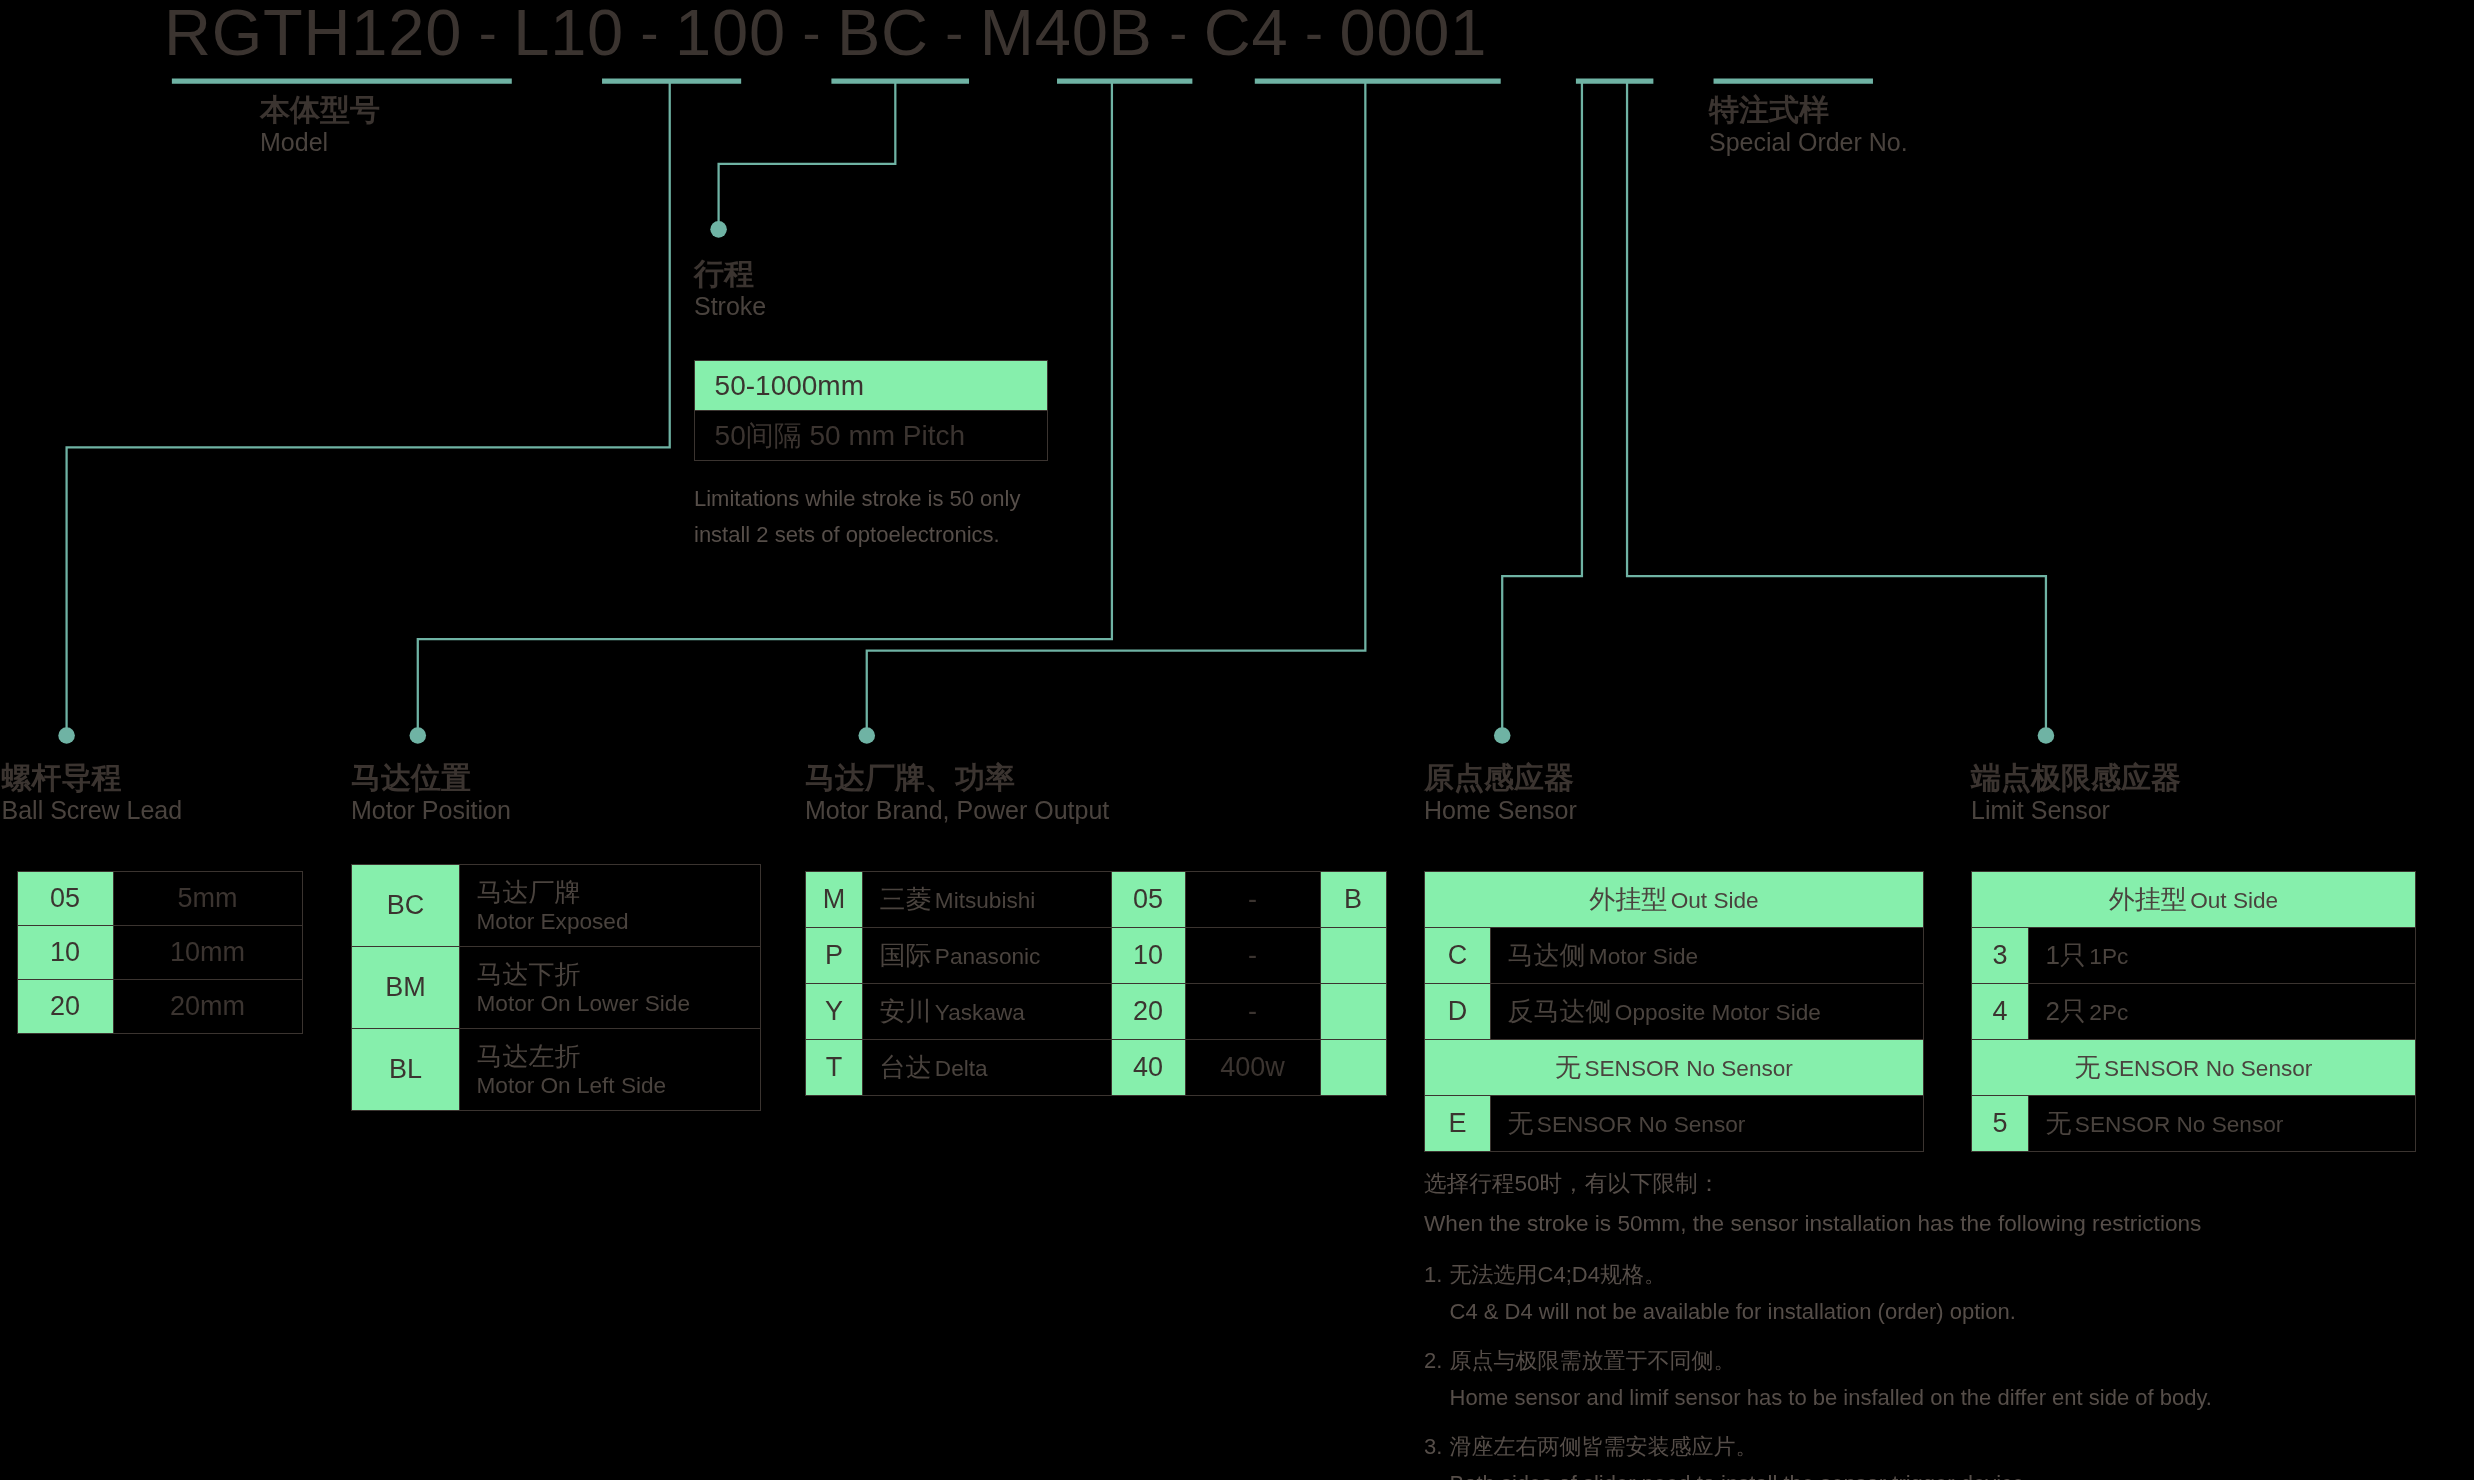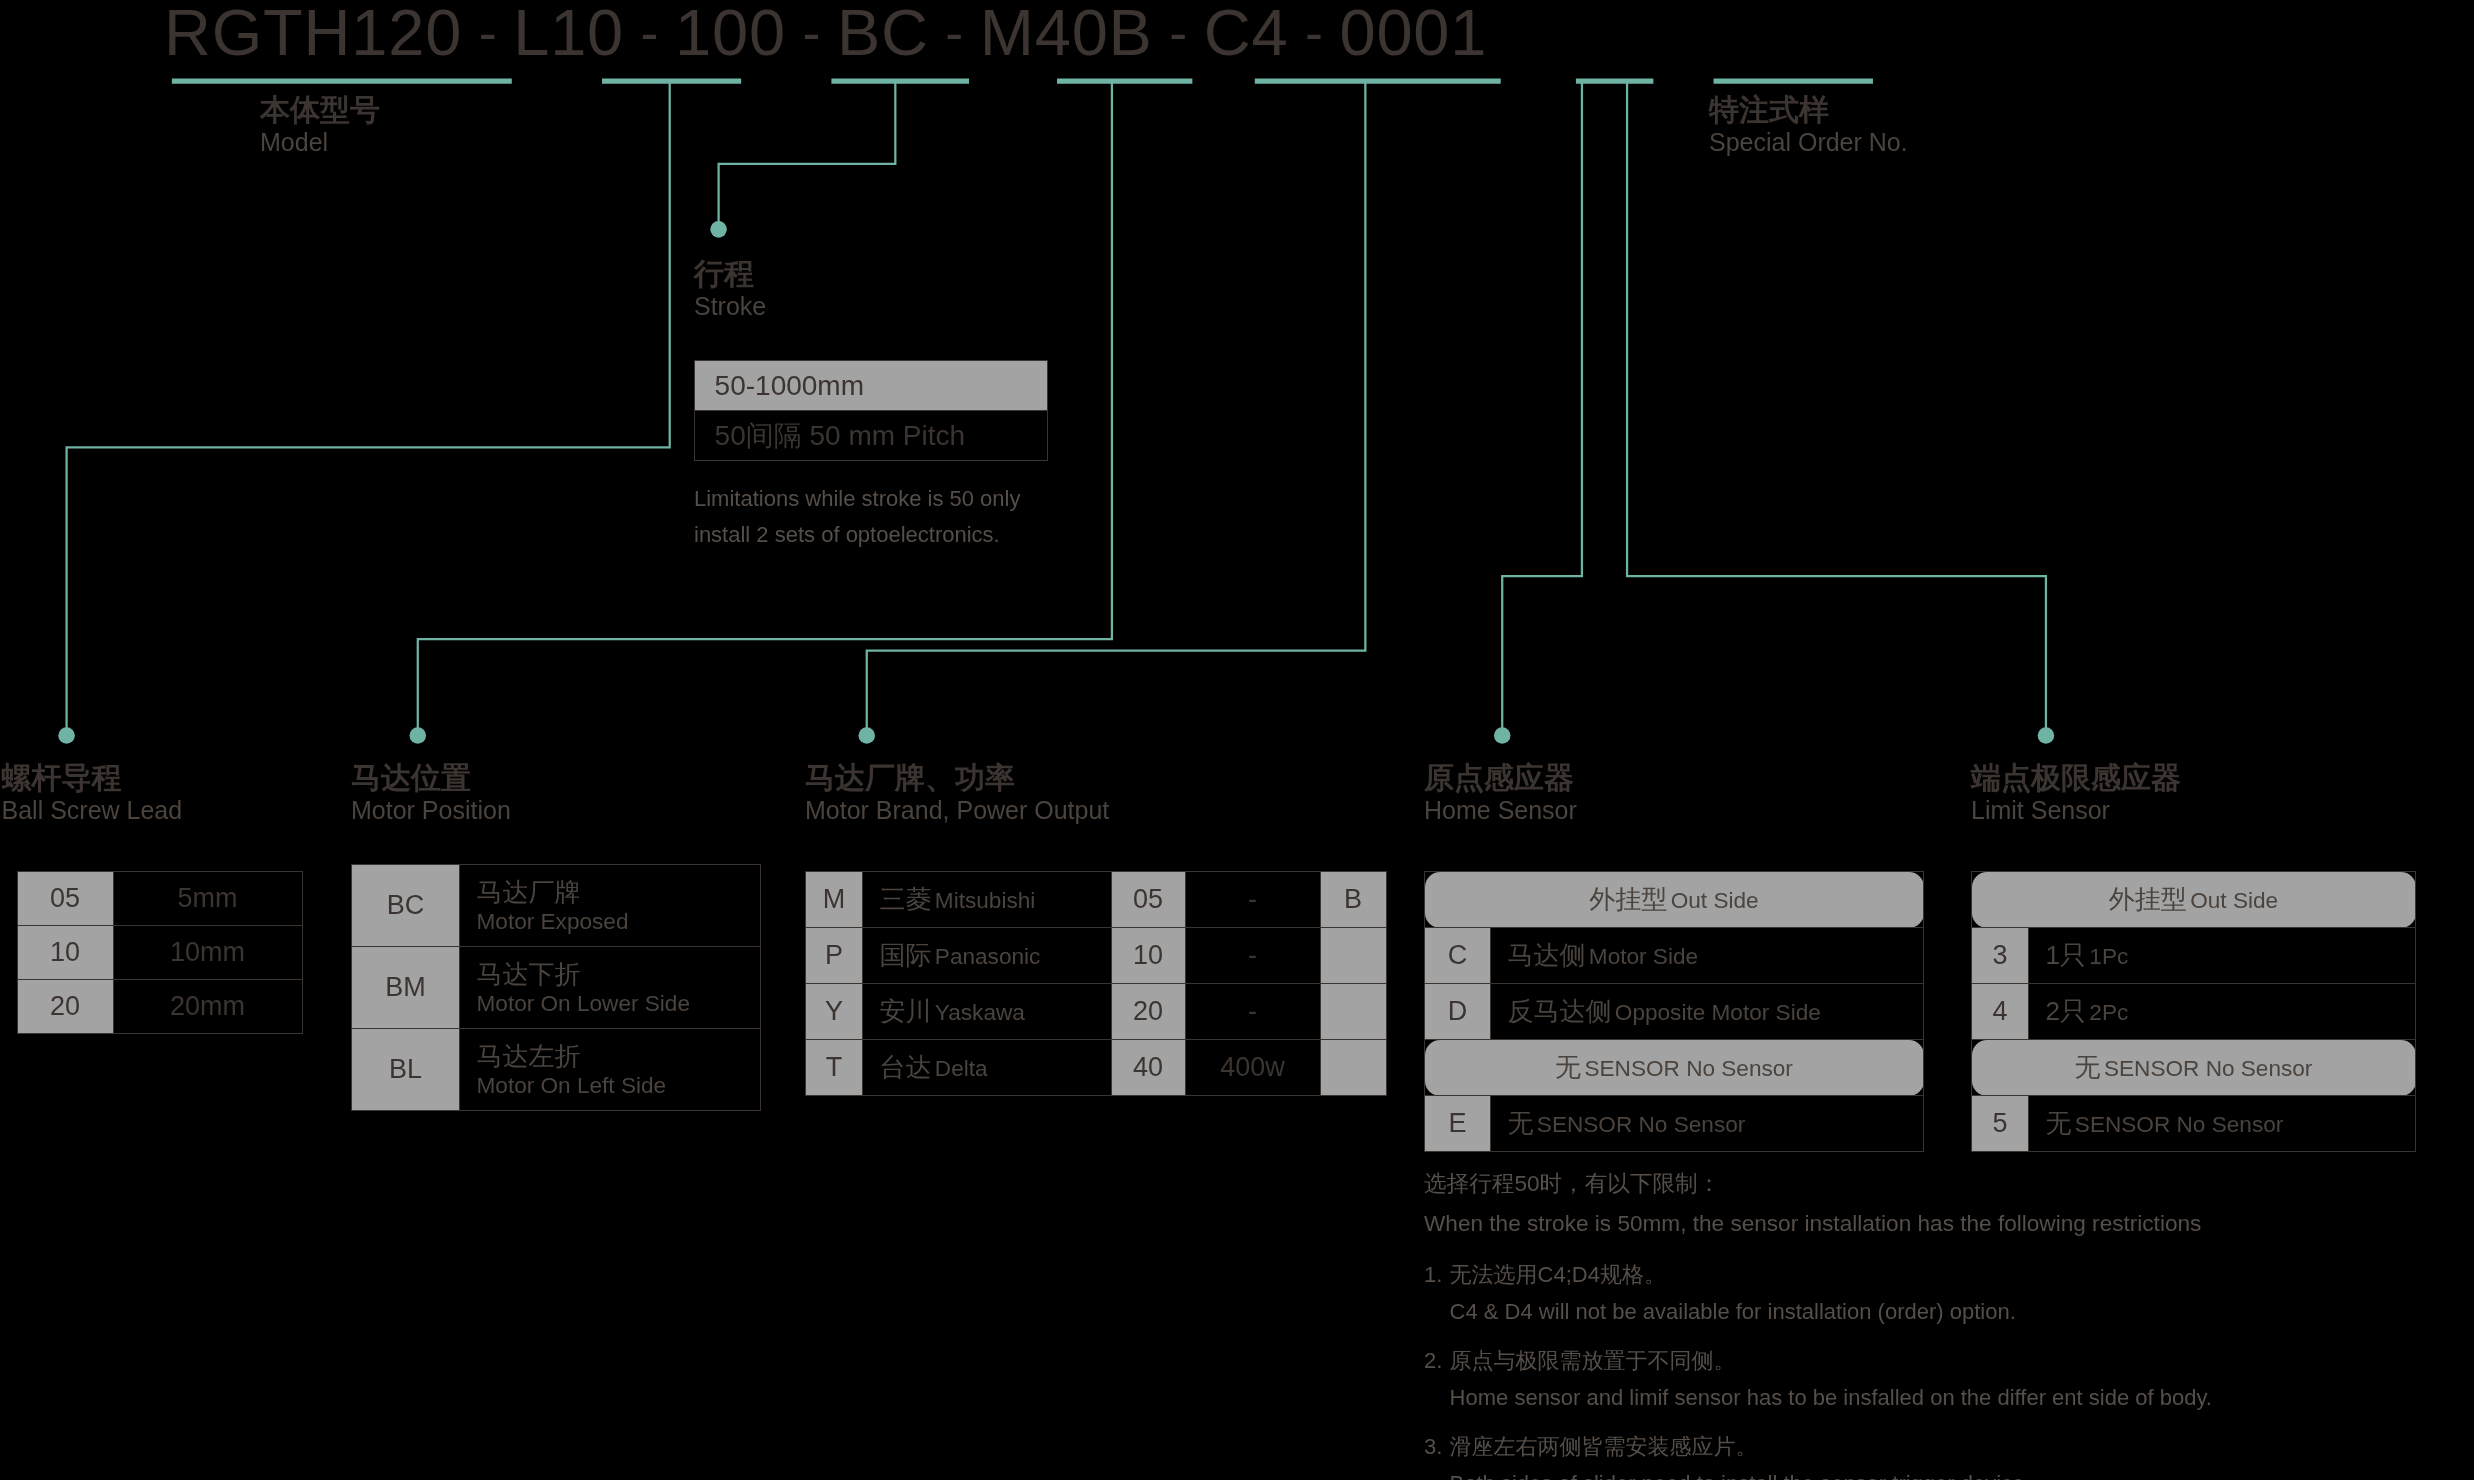--- a/index.html
+++ b/index.html
@@ -20,21 +20,21 @@
   
   #wires{left:0;top:0;width:2475px;height:1480px;pointer-events:none;}
 
   
   .sec-head .zh{font-size:30px;font-weight:bold;line-height:35px;color:#3b3430;white-space:nowrap;}
   .sec-head .en{font-size:25px;line-height:30px;color:#4a433e;white-space:nowrap;}
 
   
   table{border-collapse:collapse;}
   .tbl td{border:1.5px solid #3b3430;vertical-align:middle;}
-  .mint{background:#a3a3a3;}
+  .mint{background:#86efac;}
   .code-cell{text-align:center;font-size:27px;color:#3b3430;}
   .desc-cell{padding-left:16.5px;}
   .desc-cell .zh{font-size:26px;line-height:31px;color:#4a433e;}
   .desc-cell .en{font-size:22.6px;line-height:27px;color:#4a433e;}
   .inline .zh{font-size:26px;color:#4a433e;}
   .inline .en{font-size:22.6px;color:#4a433e;}
 
   
   #stroke-box{left:694px;top:360px;width:354px;}
   #stroke-box td{border:1.5px solid #3b3430;height:47px;padding-left:19.6px;
@@ -51,21 +51,21 @@
   #t-motorpos td{height:79px;}
   #t-motorpos .c1{width:105px;}
   
   #t-brand{left:805px;top:871px;}
   #t-brand td{height:53px;}
   
   #t-home{left:1424px;top:871px;width:500px;}
   #t-home td{height:53px;}
   #t-limit{left:1971px;top:871px;width:445px;}
   #t-limit td{height:53px;}
-  .hdr-cell{text-align:center;border-radius:15px;}
+  .hdr-cell{text-align:center;}
 
   
   #notes{left:1424px;top:1164px;width:1053px;color:#564e49;}
   #notes .lead{font-size:22.6px;line-height:40px;}
   #notes .item{display:flex;margin-top:12px;}
   #notes .num{width:25.6px;flex:none;font-size:22px;line-height:37px;}
   #notes .body{font-size:22px;line-height:37px;}
 </style>
 </head>
 <body>

